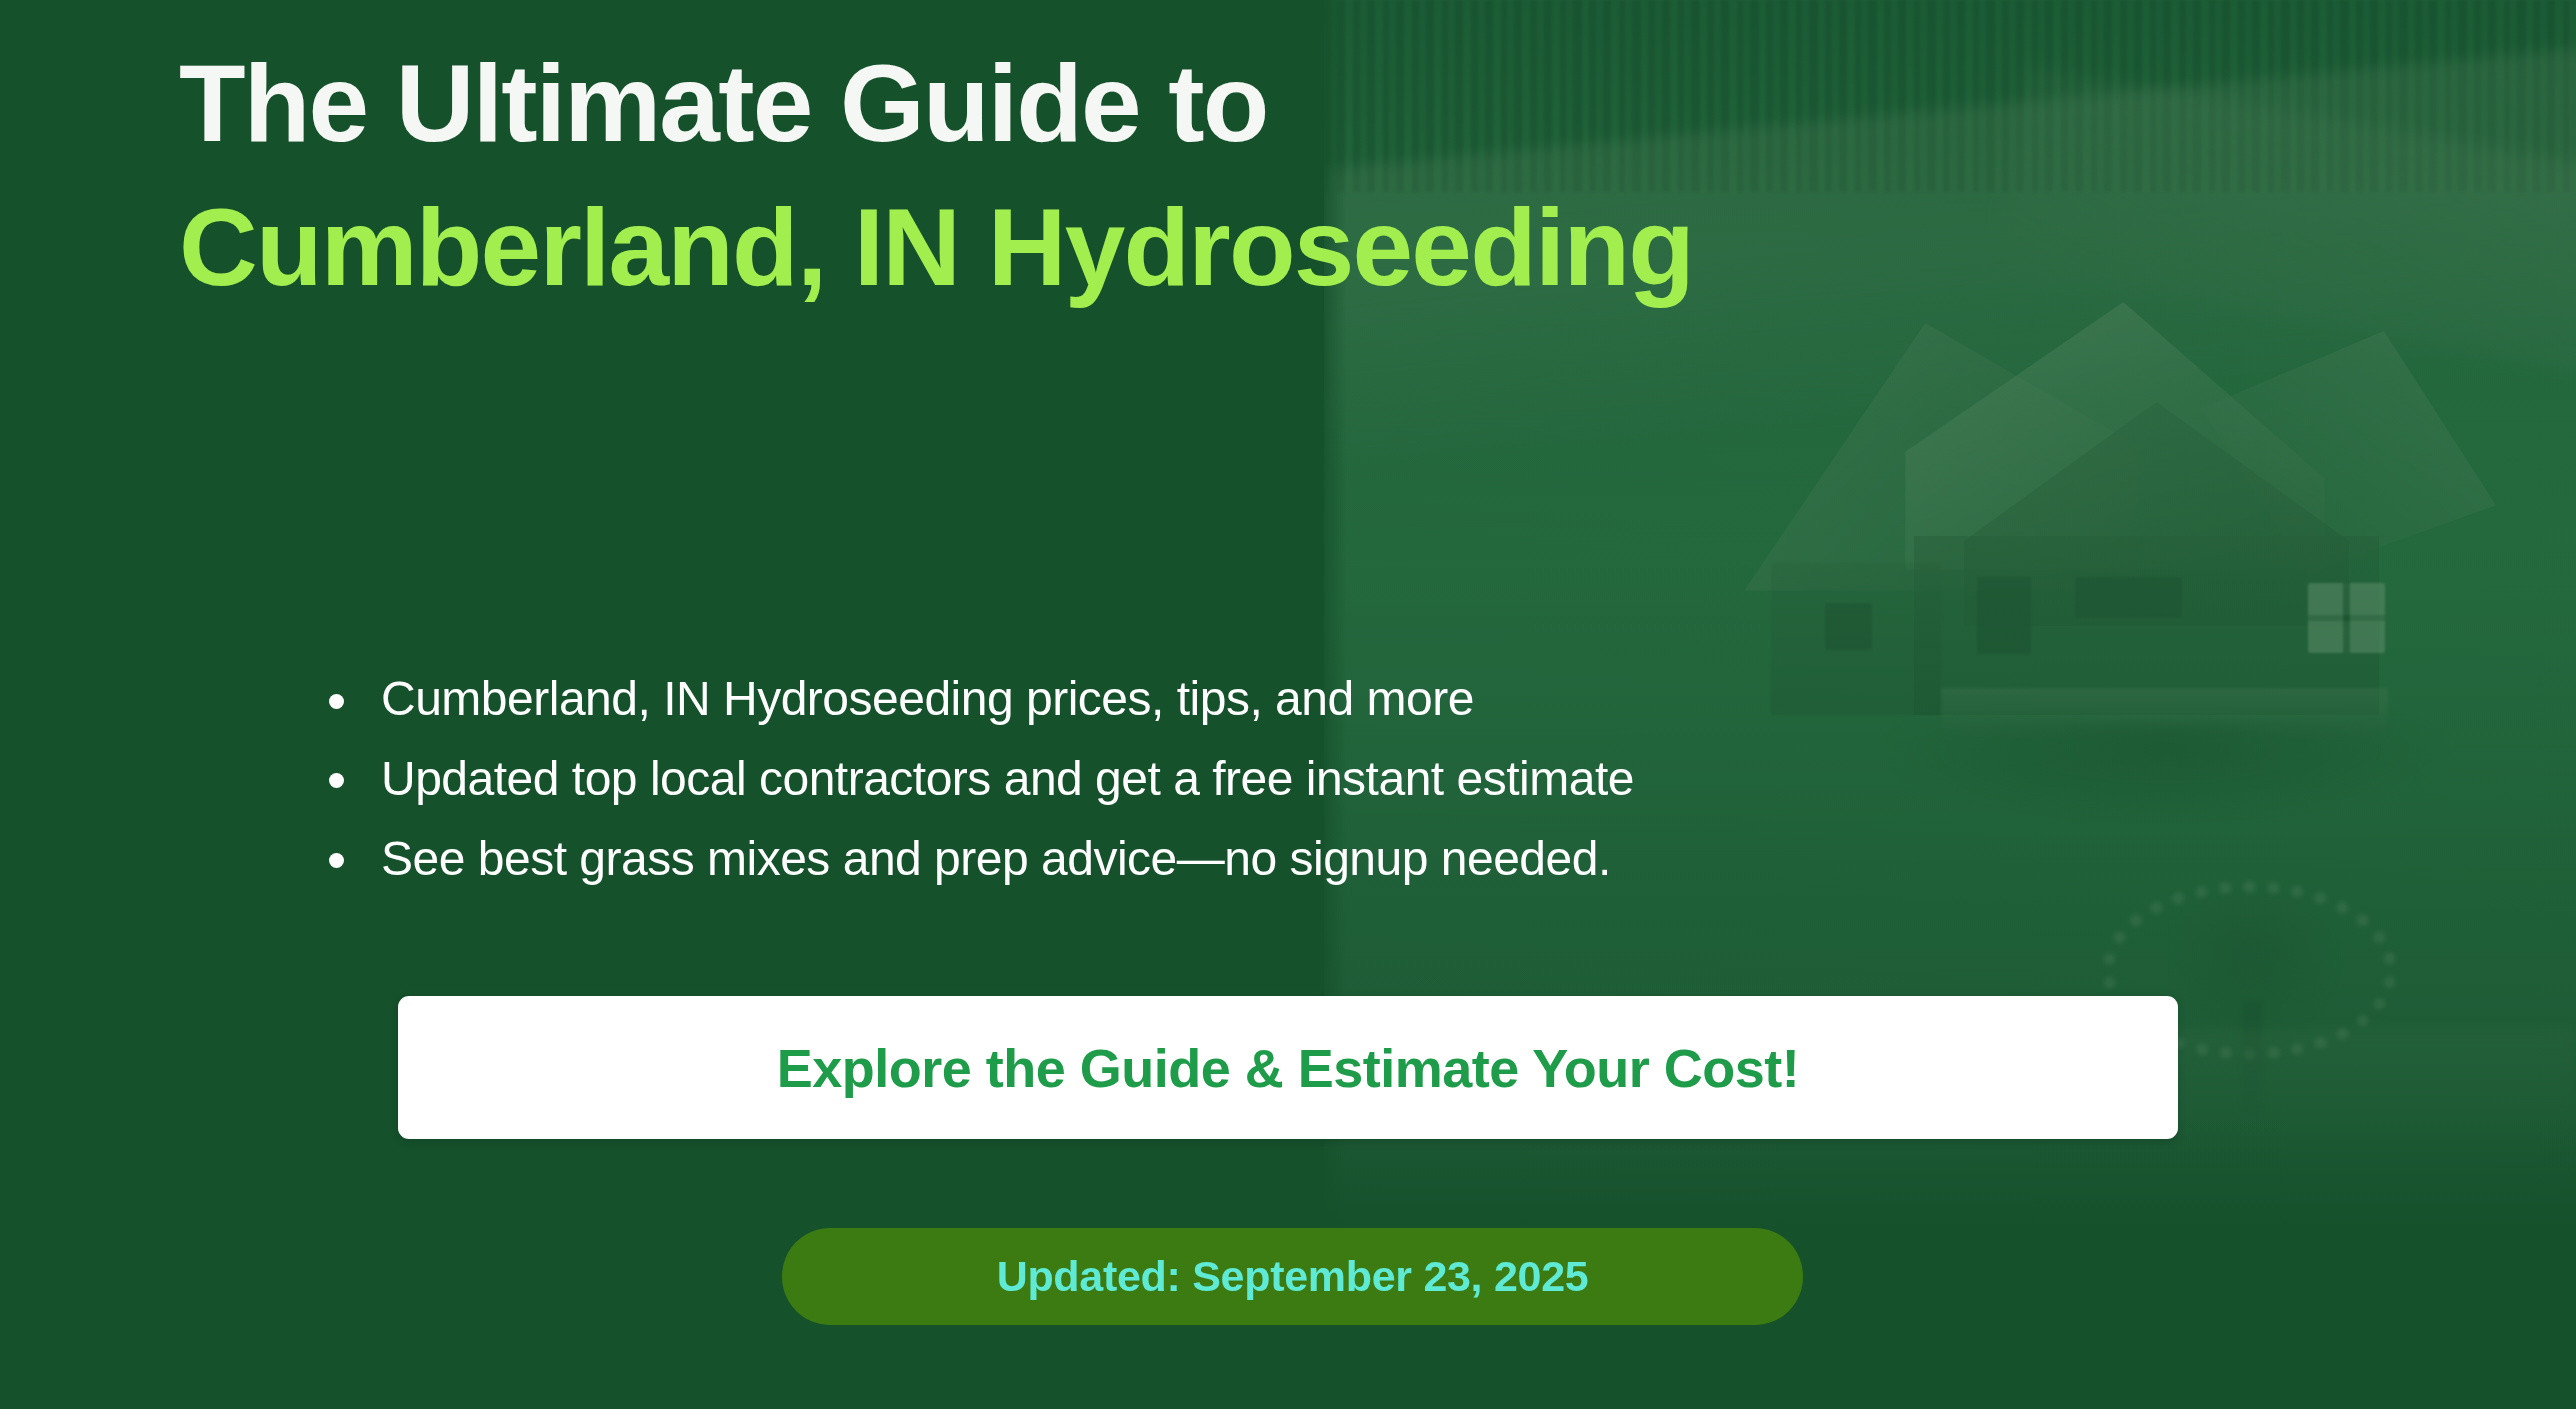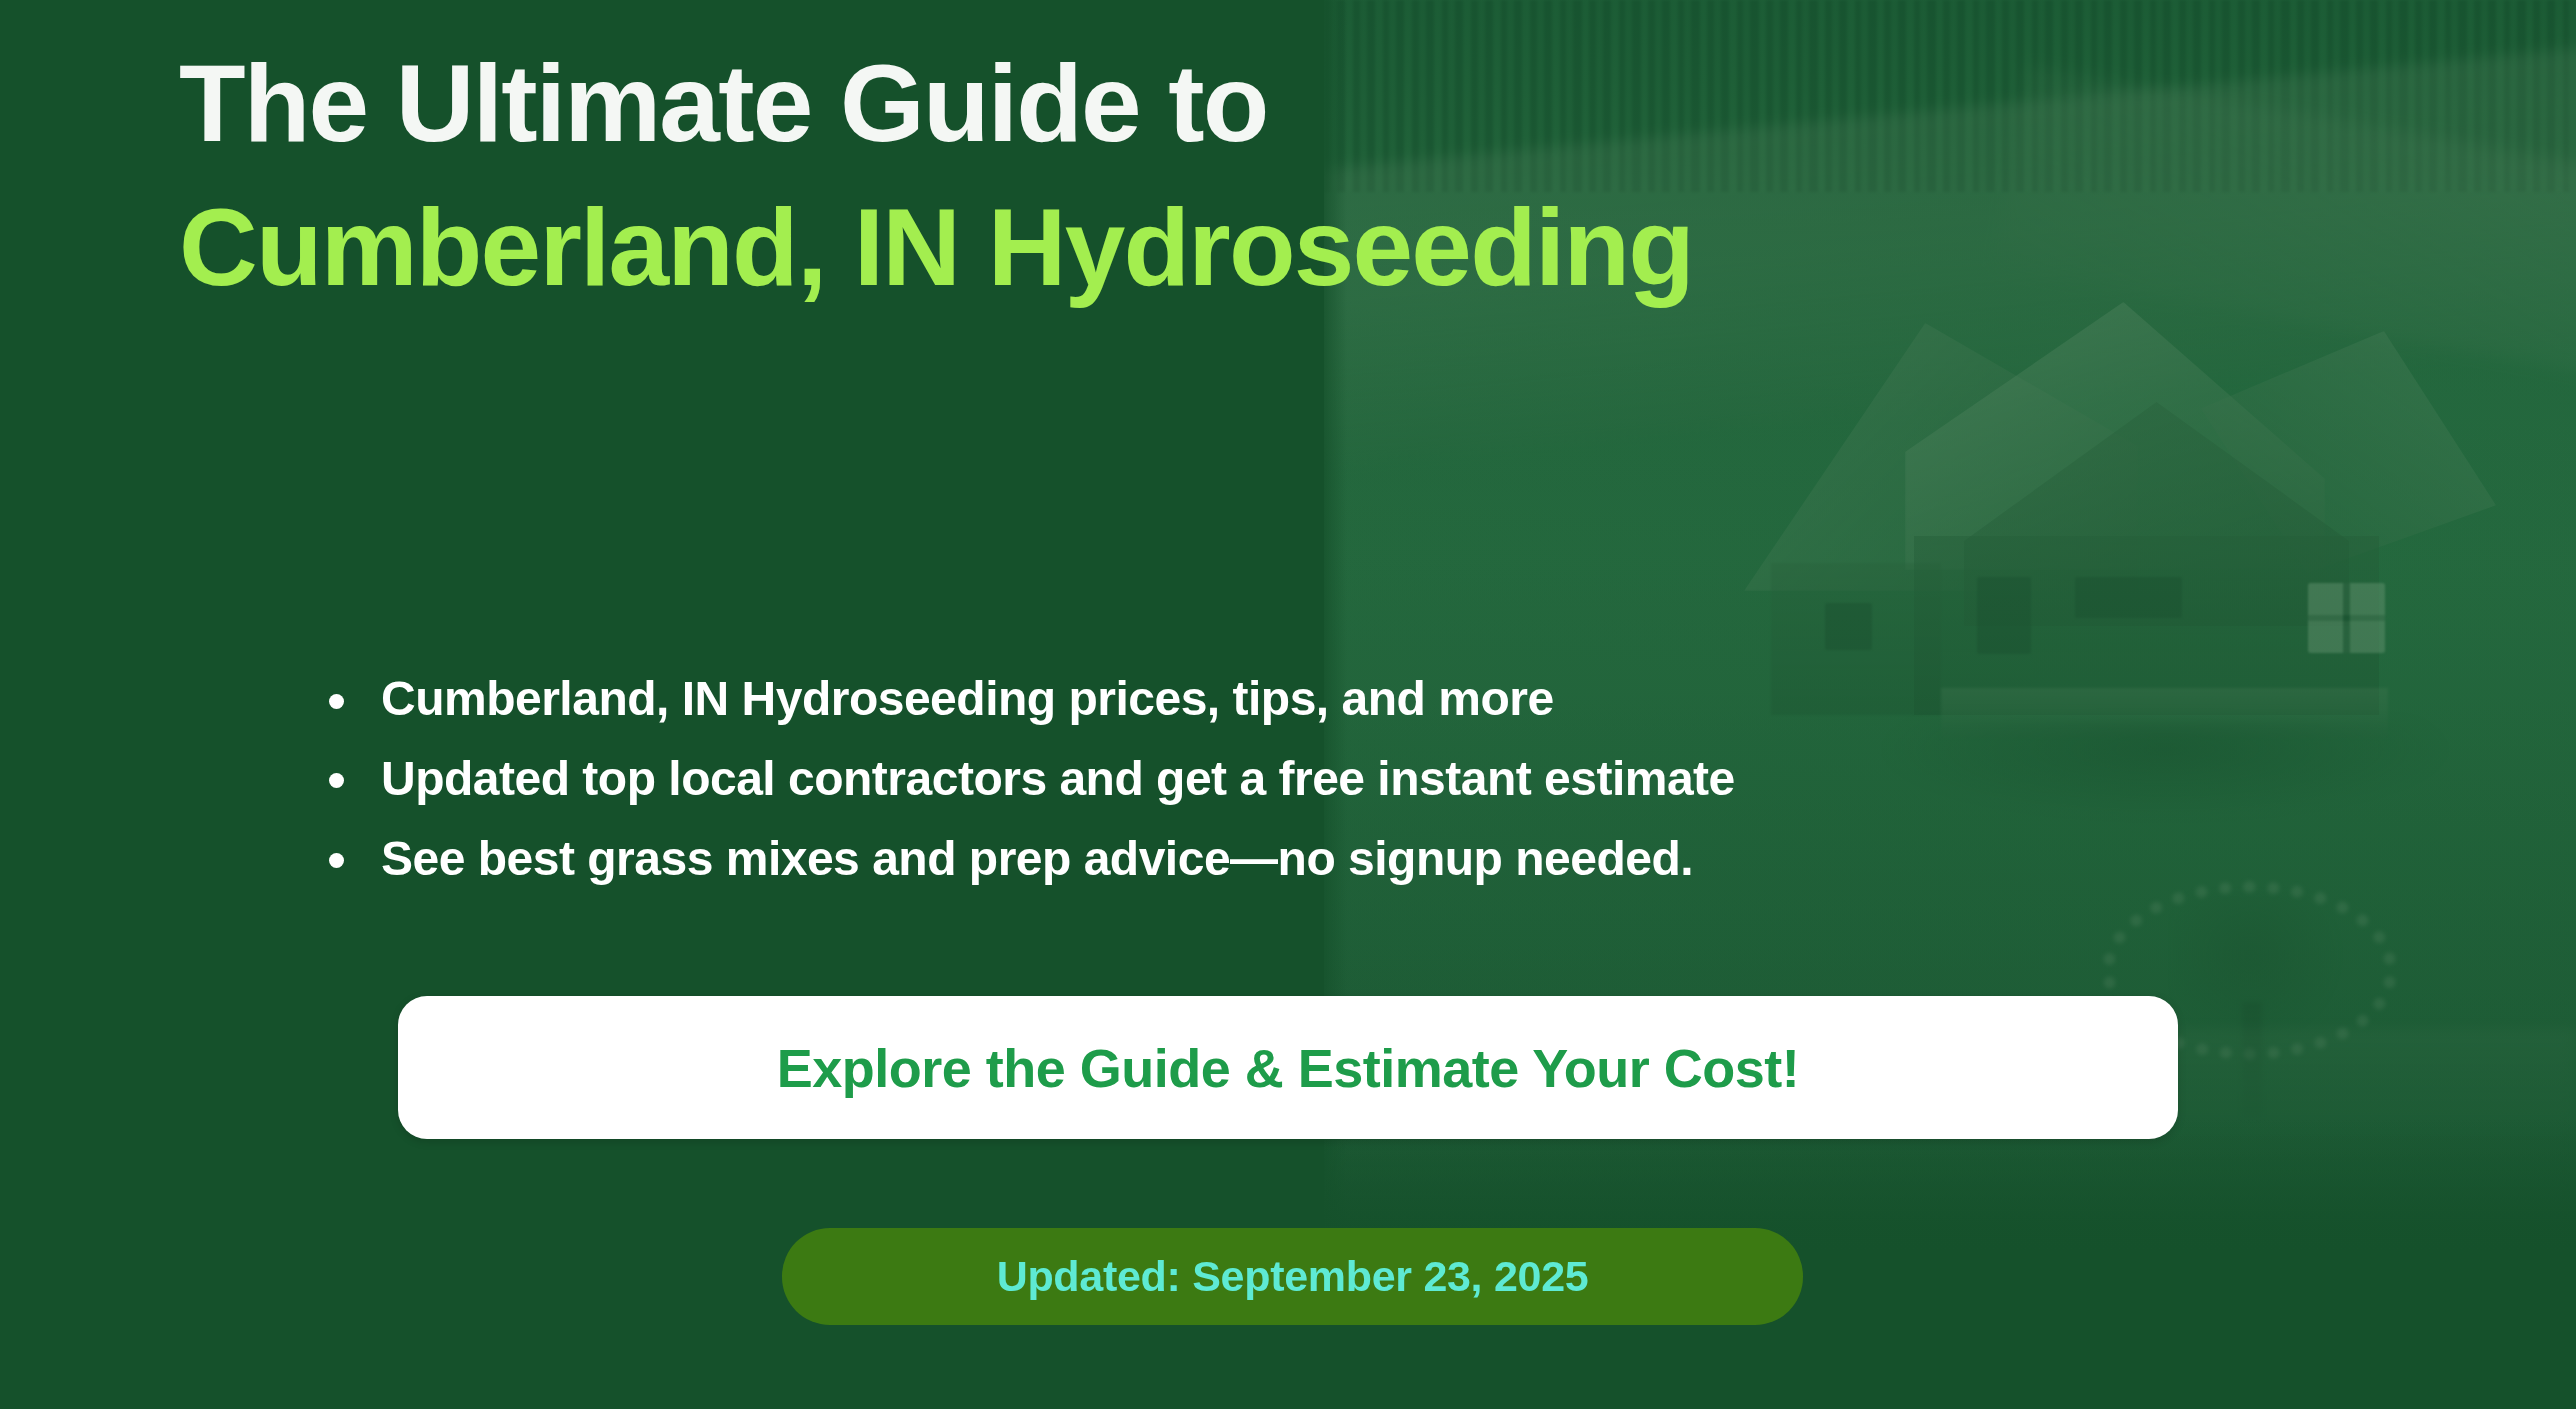--- a/index.html
+++ b/index.html
@@ -192,21 +192,21 @@
   .bullets{
     position:absolute;
     left:304px; top:673px;
     width:1968px;
     list-style:none;
   }
   .bullets li{
     position:relative;
     color:#FFFFFF;
     font-size:48px;
-    font-weight:700;
+    font-weight:400;
     line-height:1.08;
     letter-spacing:-0.5px;
     padding-left:77px;
     margin-bottom:28px;
     white-space:nowrap;
   }
   .bullets li::before{
     content:"";
     position:absolute;
     left:25px; top:20.6px;
@@ -214,21 +214,21 @@
     background:#FFFFFF;
     border-radius:50%;
   }
 
   .cta-button{
     position:absolute;
     left:398px; top:996px;
     width:1780px; height:143px;
     background:#FFFFFF;
     border:none;
-    border-radius:29px;
+    border-radius:11px;
     color:#1E9C4A;
     font-family:"Liberation Sans", sans-serif;
     font-size:54px;
     font-weight:700;
     letter-spacing:-0.5px;
     cursor:pointer;
     box-shadow:0 2.7px 9px rgba(0,0,0,.14);
     display:flex;
     align-items:center;
     justify-content:center;

